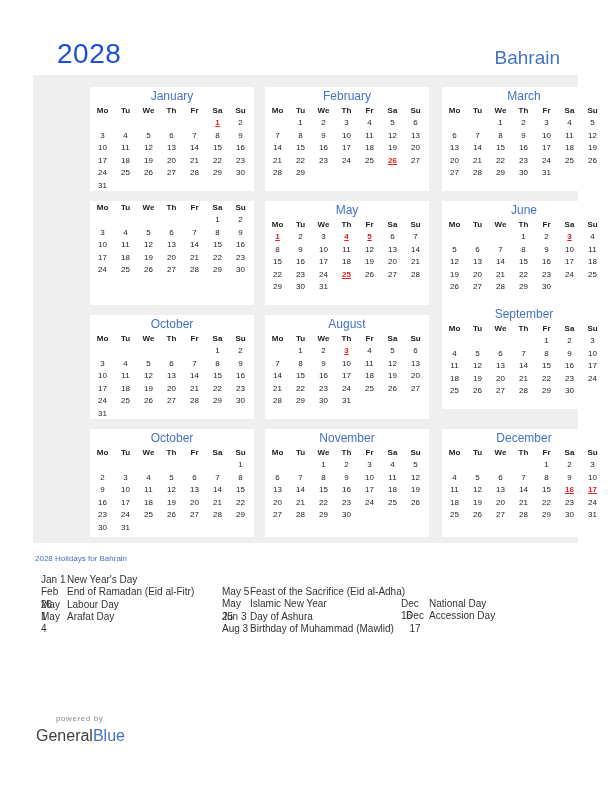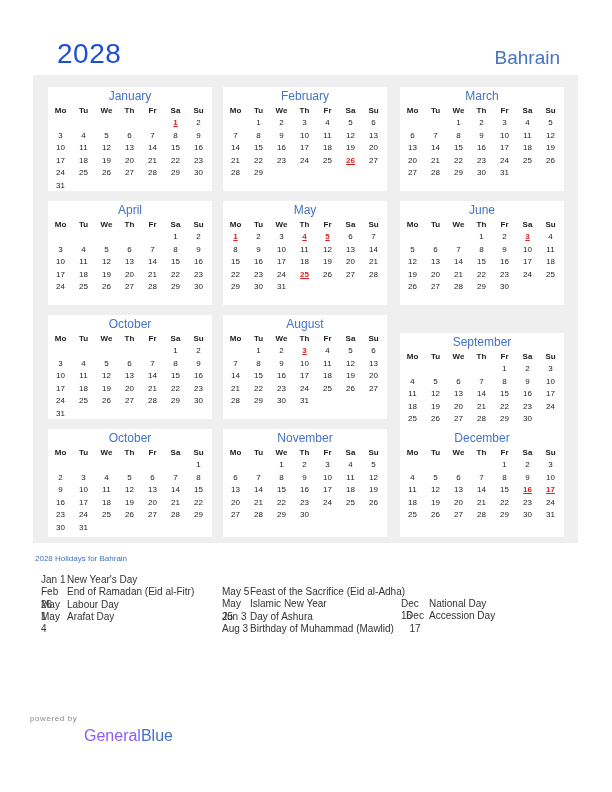--- a/index.html
+++ b/index.html
@@ -1,33 +1,33 @@
 <!DOCTYPE html>
 <html><head>
   <meta charset="utf-8">
   <style>
     html, body { margin:0; padding:0; }
     body { width:612px; height:792px; background:#ffffff; position:relative; overflow:hidden;
            font-family:"Liberation Sans", "DejaVu Sans", sans-serif; color:#222; }
     .year { position:absolute; left:57px; top:38px; font-size:28px; color:#1d4ed8; letter-spacing:0.5px; }
     .country { position:absolute; right:52px; top:47px; font-size:19px; color:#4472c4; }
     .grid-bg { position:absolute; left:33px; top:75px; width:545px; height:468px; background:#efefef; }
-    .month { position:absolute; width:164px; background:#ffffff; }
+    .month { position:absolute; width:164px; background:#ffffff;margin-left:42px; }
     .month-name { text-align:center; font-size:12px; color:#4472c4; height:15px; line-height:15px; margin-top:2px; }
     .dow-row, .week-row { display:flex; padding:0 1px; }
     .dow { width:23px; text-align:center; font-size:8px; font-weight:bold; height:13px; line-height:13px; color:#222; }
     .day { width:23px; text-align:center; font-size:8px; height:12.5px; line-height:12.5px; color:#222; }
     .day.holiday { color:#e02020; font-weight:bold; text-decoration:underline; }
     .hol-title { position:absolute; left:35px; top:554px; font-size:8px; color:#4472c4; }
     .hol-col { position:absolute; top:574px; font-size:10px; color:#333; }
     .hol-item { display:flex; height:12.3px; line-height:12.3px; }
     .hol-date { width:26px; }
-    .powered { position:absolute; left:30px; top:714px; font-size:8px; color:#888; letter-spacing:0.6px; }
+    .powered { position:absolute; left:56px; top:714px; font-size:8px; color:#888; letter-spacing:0.6px; }
     .brand { position:absolute; left:36px; top:727px; font-size:16px; }
-    .brand .g { color:#8b5cf6;margin-left:48px; }
+    .brand .g { color:#404040; }
     .brand .b { color:#4472c4; }
   </style>
 </head>
 <body>
 
 <div class="year">2028</div>
 <div class="country">Bahrain</div>
 
 <div class="grid-bg"></div>
 <div id="months-container">
@@ -205,21 +205,20 @@
         <div class="day">27</div>
         <div class="day">28</div>
         <div class="day">29</div>
         <div class="day">30</div>
         <div class="day">31</div>
         <div class="day"></div>
         <div class="day"></div>
       </div>
     </div>
     <div class="month" style="left: 48px; top: 201px; height: 104px;">
-      <div class="month-name">April</div>
       <div class="dow-row">
         <div class="dow">Mo</div>
         <div class="dow">Tu</div>
         <div class="dow">We</div>
         <div class="dow">Th</div>
         <div class="dow">Fr</div>
         <div class="dow">Sa</div>
         <div class="dow">Su</div>
       </div>
       <div class="week-row">
@@ -498,21 +497,21 @@
       <div class="week-row">
         <div class="day">28</div>
         <div class="day">29</div>
         <div class="day">30</div>
         <div class="day">31</div>
         <div class="day"></div>
         <div class="day"></div>
         <div class="day"></div>
       </div>
     </div>
-    <div class="month" style="left: 400px; top: 333px; height: 104px;">
+    <div class="month" style="left: 400px; top: 305px; height: 104px;">
       <div class="month-name">September</div>
       <div class="dow-row">
         <div class="dow">Mo</div>
         <div class="dow">Tu</div>
         <div class="dow">We</div>
         <div class="dow">Th</div>
         <div class="dow">Fr</div>
         <div class="dow">Sa</div>
         <div class="dow">Su</div>
       </div>

